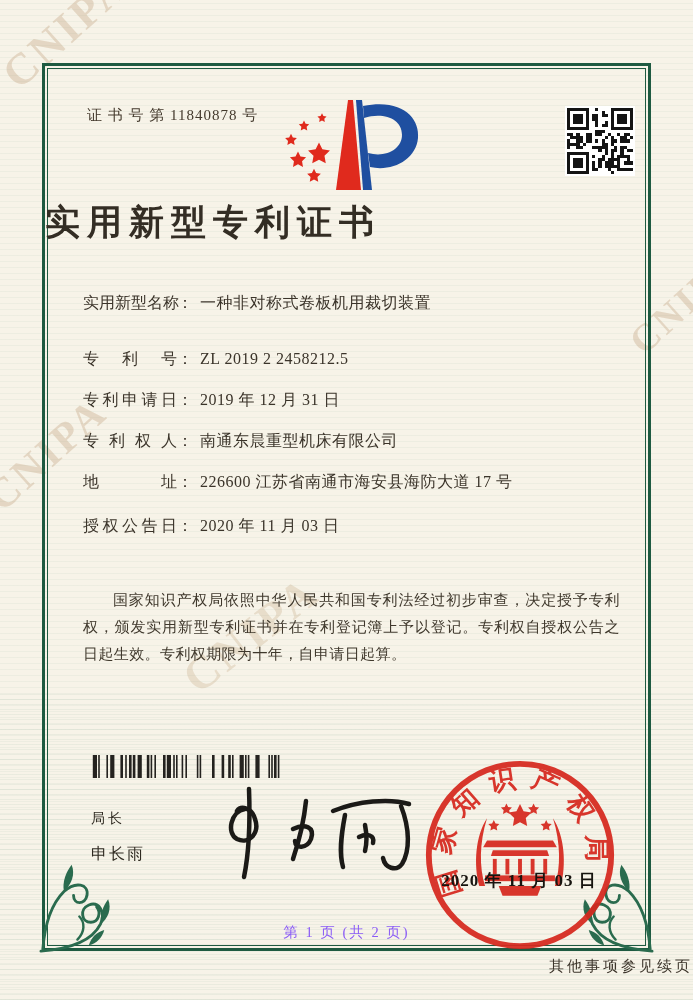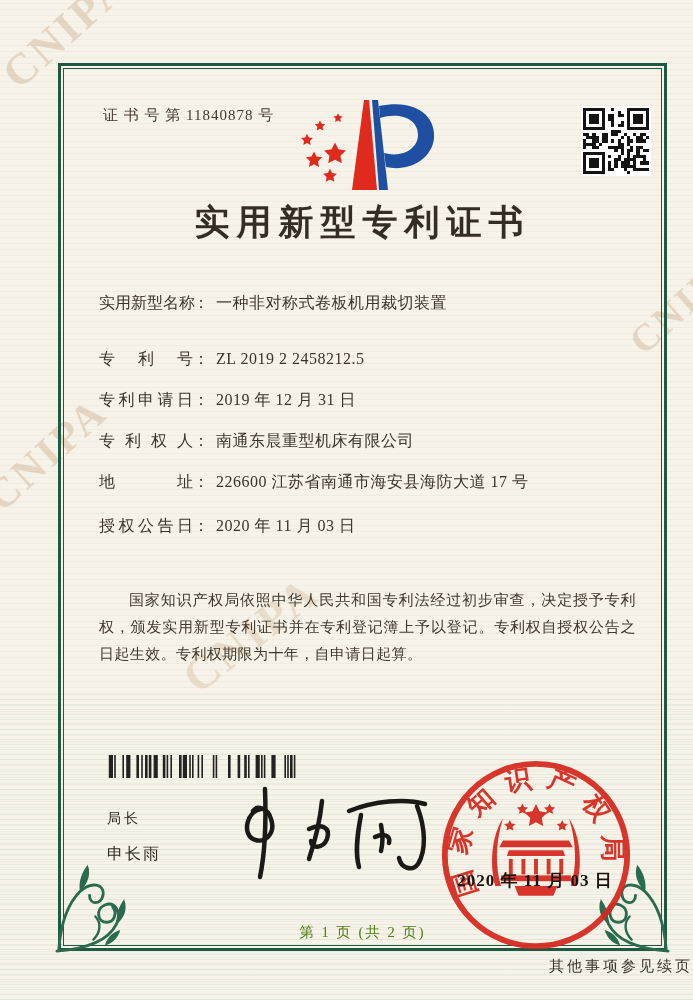--- a/index.html
+++ b/index.html
@@ -14,30 +14,30 @@
   .texture2{position:absolute;left:0;right:0;top:690px;bottom:0;pointer-events:none;
     background:repeating-linear-gradient(0deg, rgba(62,128,99,0.07) 0 1px, transparent 1px 5px);}
   .watermark{position:absolute;color:rgba(186,150,108,0.30);font-weight:bold;
     letter-spacing:3px;pointer-events:none;font-family:"Liberation Serif",serif;}
   .wm1{left:-10px;top:4px;font-size:44px;transform:rotate(-42deg);}
   .wm2{left:618px;top:280px;font-size:38px;transform:rotate(-42deg);}
   .wm3{left:-26px;top:430px;font-size:42px;transform:rotate(-42deg);}
   .wm4{left:172px;top:608px;font-size:46px;transform:rotate(-38deg);color:rgba(186,150,108,0.24);}
 
   .frame{position:absolute;left:42px;top:63px;width:609px;height:888px;
-    border:3px solid var(--border-green);box-sizing:border-box;margin-left:16px;}
+    border:3px solid var(--border-green);box-sizing:border-box;}
   .frame-inner{position:absolute;inset:2px;border:1px solid var(--border-green);pointer-events:none;}
   .content{position:absolute;inset:0;color:var(--ink);}
 
   .cert-no{position:absolute;left:42px;top:40px;font-size:15px;letter-spacing:1px;color:#43392c;}
   .logo{position:absolute;left:50%;transform:translateX(-50%);top:28px;width:170px;height:104px;}
   .qr{position:absolute;right:13px;top:40px;width:70px;height:70px;background:#fff;padding:2px;box-sizing:border-box;}
   .qr svg{width:100%;height:100%;shape-rendering:crispEdges;}
 
-  .title{position:absolute;left:0;right:0;top:133px;margin:0;text-align:center;
+  .title{position:absolute;left:0;right:0;top:133px;margin:0;text-align:left;
     font-size:35px;font-weight:700;letter-spacing:7px;color:#332d24;}
 
   .fields{position:absolute;left:38px;right:30px;top:226px;font-size:16px;color:#3b342a;}
   .field-row{margin-bottom:20px;line-height:21px;white-space:nowrap;}
   .field-row.first{margin-bottom:35px;}
   .f-label{display:inline-block;width:94px;text-align:justify;text-align-last:justify;vertical-align:bottom;}
   .f-colon{display:inline-block;}
   .f-value{margin-left:7px;letter-spacing:0.5px;}
   .grant-row{position:relative;margin-top:23px;}
   .grant-right{position:absolute;left:282px;top:0;}
@@ -51,21 +51,21 @@
   .barcode rect{fill:#24221f;}
 
   .officer-title{position:absolute;left:46px;top:744px;font-size:14px;letter-spacing:3px;color:#2f2a21;}
   .officer-name{position:absolute;left:46px;top:778px;font-size:16px;letter-spacing:2px;color:#2f2a21;}
   .signature{position:absolute;left:148px;top:715px;width:235px;height:105px;}
 
   .seal{position:absolute;left:378px;top:692px;width:194px;height:194px;opacity:0.93;}
   .seal-date{position:absolute;left:360px;top:803px;width:228px;text-align:center;
     font-size:17px;font-weight:700;color:#17140f;letter-spacing:1px;}
   .page-indicator{position:absolute;left:0;right:0;top:857px;text-align:center;
-    font-size:14.5px;letter-spacing:2px;color:#4d7c0f;}
+    font-size:14.5px;letter-spacing:2px;color:#8b5cf6;}
 
   .corner{position:absolute;width:96px;height:96px;}
   .corner-br{right:-6px;bottom:-5px;}
   .corner-bl{left:-6px;bottom:-5px;transform:scaleX(-1);}
 
   .footer-note{position:absolute;left:8px;right:0;top:957px;text-align:right;
     font-size:15px;letter-spacing:3px;color:#3b342a;}
 </style>
 </head>
 <body>

